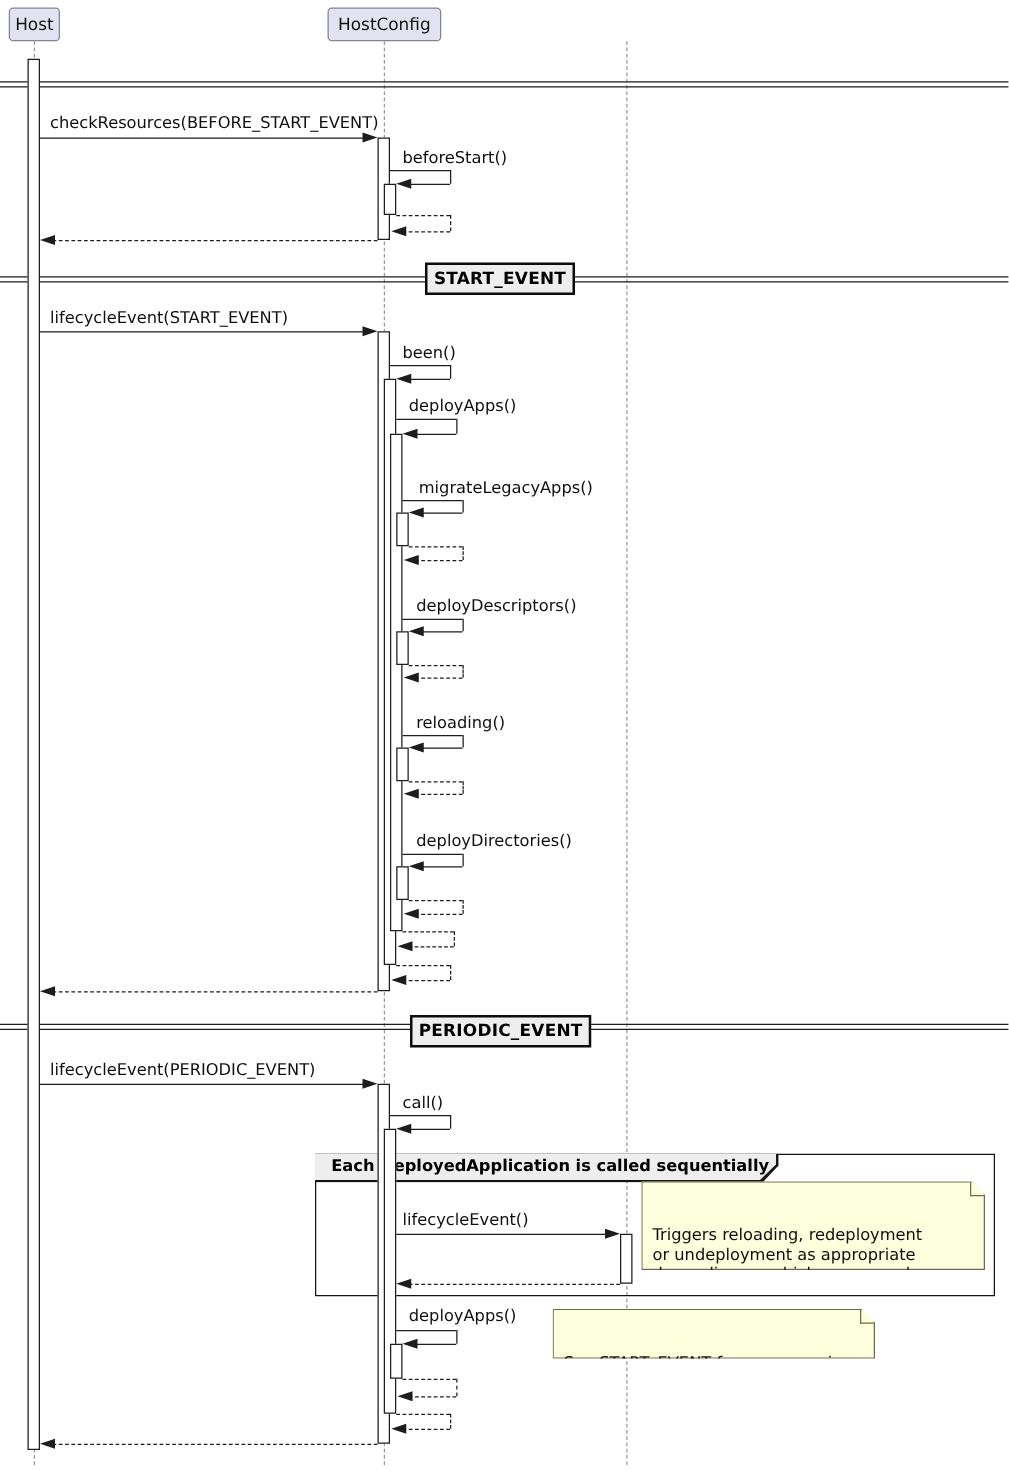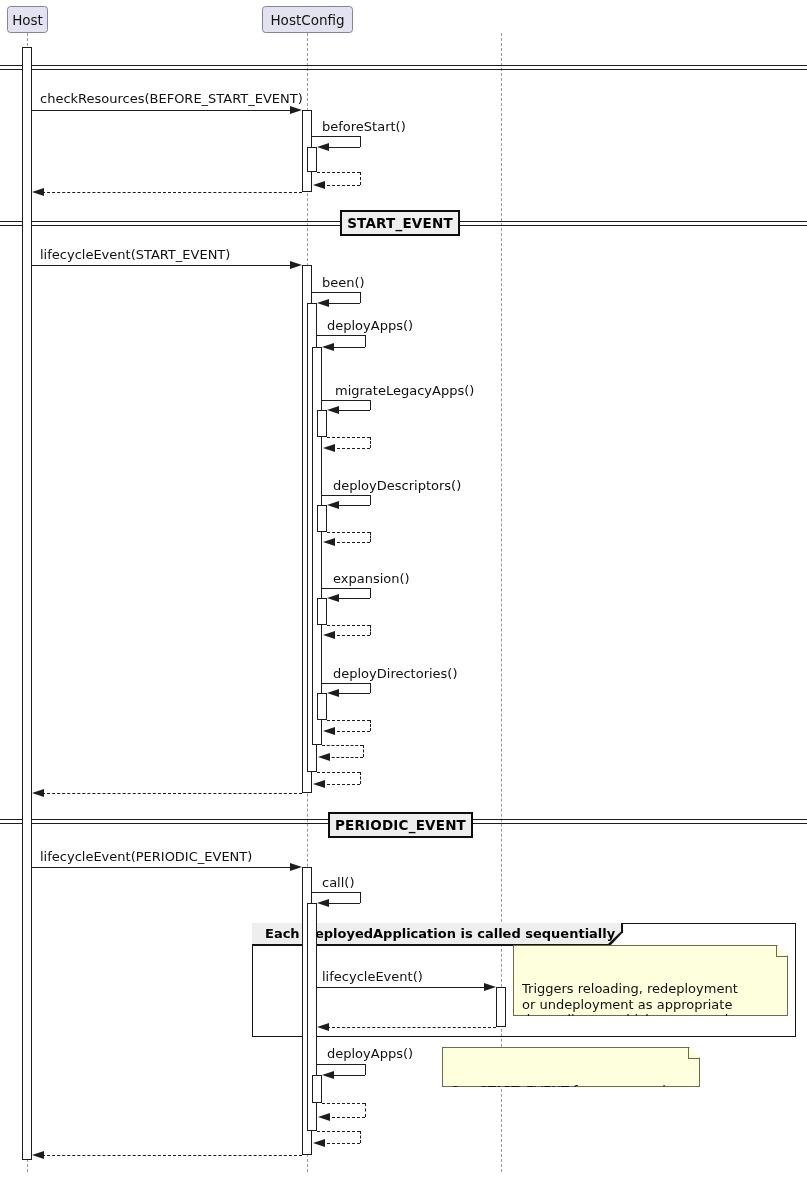--- a/index.html
+++ b/index.html
@@ -143,21 +143,21 @@
     <div class="al" style="left:327px;top:501px;"></div>
   </div>
   <div>
     <div class="hline hdash" style="left:327px;top:532px;width:43px;"></div>
     <div class="vline vdash" style="left:370px;top:532px;height:10px;"></div>
     <div class="hline hdash" style="left:332px;top:542px;width:38px;"></div>
     <div class="al" style="left:323px;top:538px;"></div>
   </div>
 
   <div>
-    <div class="lbl" style="left:333px;top:571px;">expansion()</div>
+    <div class="lbl" style="left:333px;top:571px;">reloading()</div>
     <div class="hline" style="left:322px;top:588px;width:48px;"></div>
     <div class="vline" style="left:370px;top:588px;height:10px;"></div>
     <div class="hline" style="left:336px;top:598px;width:34px;"></div>
     <div class="al" style="left:327px;top:594px;"></div>
   </div>
   <div>
     <div class="hline hdash" style="left:327px;top:625px;width:43px;"></div>
     <div class="vline vdash" style="left:370px;top:625px;height:10px;"></div>
     <div class="hline hdash" style="left:332px;top:635px;width:38px;"></div>
     <div class="al" style="left:323px;top:631px;"></div>

